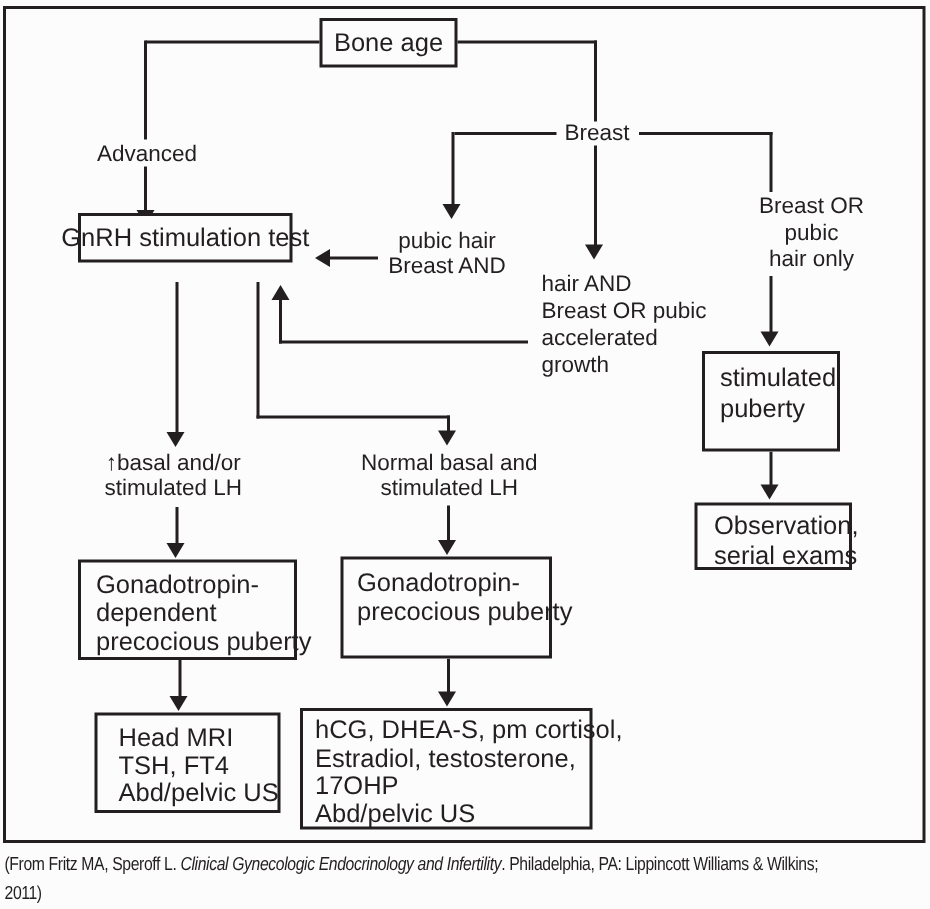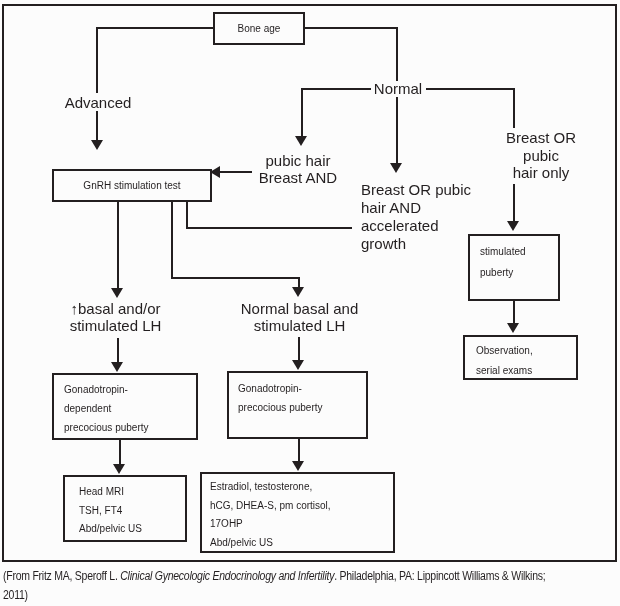--- a/index.html
+++ b/index.html
@@ -9,21 +9,21 @@
     font-family:"Liberation Sans","DejaVu Sans",sans-serif;
     color:var(--ink); position:relative; overflow:hidden;
   }
   .stage { position:absolute; left:0; top:0; width:620px; height:606px; }
   .frame {
     position:absolute; left:2px; top:4px; width:611px; height:554px;
     border:2px solid var(--ink); background:transparent;
   }
   .node {
     position:absolute; border:2px solid var(--ink); background:var(--bg);
-    font-size:10px; line-height:18px; box-sizing:border-box; white-space:nowrap;
+    font-size:17px; line-height:18px; box-sizing:border-box; white-space:nowrap;
   }
   .node.center { display:flex; align-items:center; justify-content:center; }
   .lbl { position:absolute; font-size:15px; color:var(--ink); }
   .lbl .ln, .node .ln { display:block; }
   .tc { text-align:center; }
   .line { position:absolute; background:var(--ink); }
   .arr { position:absolute; width:0; height:0; }
   .arr.down { border-left:6px solid transparent; border-right:6px solid transparent; border-top:10px solid var(--ink); }
   .arr.up   { border-left:6px solid transparent; border-right:6px solid transparent; border-bottom:10px solid var(--ink); }
   .arr.left { border-top:6px solid transparent; border-bottom:6px solid transparent; border-right:10px solid var(--ink); }
@@ -86,30 +86,30 @@
   <div class="line" style="left:298px;top:439px;width:2px;height:23px"></div>
   <div class="arr down" style="left:292px;top:461px"></div>
 
   <div class="line" style="left:513px;top:301px;width:2px;height:23px"></div>
   <div class="arr down" style="left:507px;top:323px"></div>
 
   <div class="node center" style="left:213px;top:12px;width:92px;height:33px">
     <span>Bone age</span>
   </div>
 
-  <div class="node center" style="left:52px;top:169px;width:160px;height:33px">
+  <div class="node center" style="left:52px;top:142px;width:143px;height:33px">
     <span>GnRH stimulation test</span>
   </div>
 
   <div class="node" style="left:468px;top:234px;width:92px;height:67px;padding:5px 0 0 10px;line-height:21px">
     <span class="ln">stimulated</span>
     <span class="ln">puberty</span>
   </div>
 
-  <div class="node" style="left:463px;top:335px;width:115px;height:45px;padding:4px 0 0 11px;line-height:20px">
+  <div class="node" style="left:463px;top:335px;width:105px;height:45px;padding:4px 0 0 11px;line-height:20px">
     <span class="ln">Observation,</span>
     <span class="ln">serial exams</span>
   </div>
 
   <div class="node" style="left:52px;top:373px;width:146px;height:67px;padding:5px 0 0 10px;line-height:19px">
     <span class="ln">Gonadotropin-</span>
     <span class="ln">dependent</span>
     <span class="ln">precocious puberty</span>
   </div>
 
@@ -118,38 +118,38 @@
     <span class="ln">precocious puberty</span>
   </div>
 
   <div class="node" style="left:63px;top:475px;width:124px;height:67px;padding:6px 0 0 14px;line-height:18.5px">
     <span class="ln">Head MRI</span>
     <span class="ln">TSH, FT4</span>
     <span class="ln">Abd/pelvic US</span>
   </div>
 
   <div class="node" style="left:200px;top:472px;width:195px;height:81px;padding:4px 0 0 8px;line-height:18.5px">
+    <span class="ln">hCG, DHEA-S, pm cortisol,</span>
     <span class="ln">Estradiol, testosterone,</span>
-    <span class="ln">hCG, DHEA-S, pm cortisol,</span>
     <span class="ln">17OHP</span>
     <span class="ln">Abd/pelvic US</span>
   </div>
 
   <div class="lbl tc" style="left:58px;top:94px;width:80px">Advanced</div>
 
-  <div class="lbl tc" style="left:363px;top:80px;width:70px">Normal</div>
+  <div class="lbl tc" style="left:363px;top:80px;width:70px">Breast</div>
 
   <div class="lbl tc" style="left:250px;top:152px;width:96px;line-height:17px">
     <span class="ln">pubic hair</span>
     <span class="ln">Breast AND</span>
   </div>
 
   <div class="lbl" style="left:361px;top:181px;width:118px;line-height:18px">
+    <span class="ln">hair AND</span>
     <span class="ln">Breast OR pubic</span>
-    <span class="ln">hair AND</span>
     <span class="ln">accelerated</span>
     <span class="ln">growth</span>
   </div>
 
   <div class="lbl tc" style="left:499px;top:129px;width:84px;line-height:17.5px">
     <span class="ln">Breast OR</span>
     <span class="ln">pubic</span>
     <span class="ln">hair only</span>
   </div>
 

